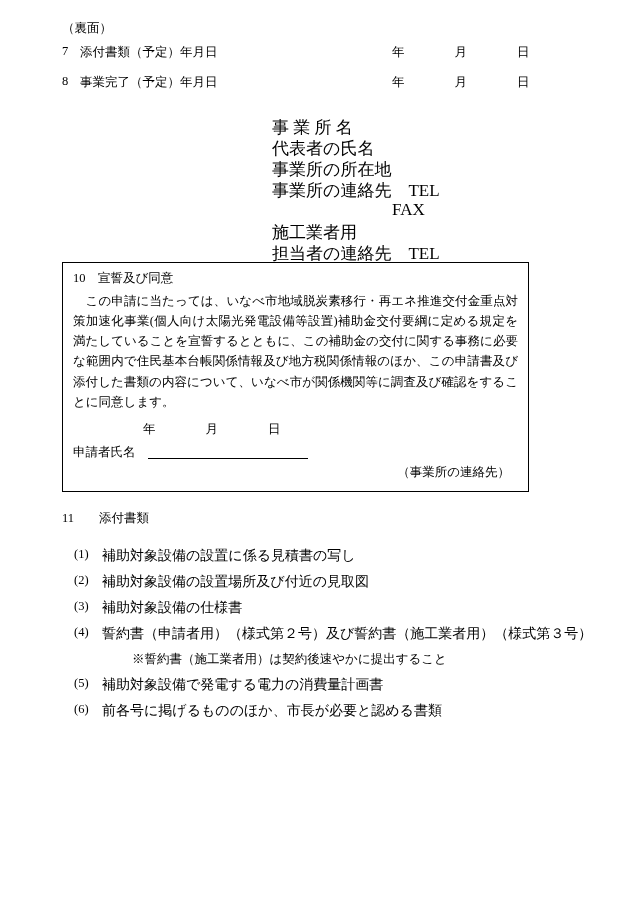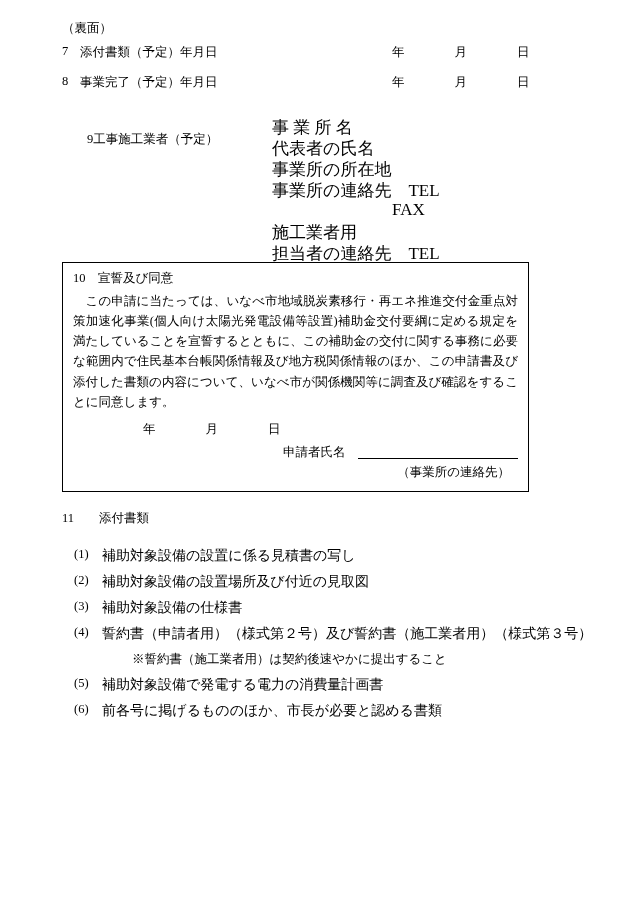--- a/index.html
+++ b/index.html
@@ -113,21 +113,20 @@
     text-indent: 1em;
   }
   .box .datearea {
     margin-top: 9px;
     padding-left: 70px;
     font-size: 12.5px;
     white-space: pre;
   }
   .box .signarea {
     margin-top: 6px;
-    text-align: right;
     font-size: 12.5px;
     white-space: pre;
   }
   .sigline {
     display: inline-block;
     border-bottom: 1px solid #000;
     width: 160px;
     height: 14px;
     vertical-align: -3px;
   }
@@ -190,23 +189,20 @@
 
     <div class="line-8">
       <div class="item">
         <span class="item-num">8</span>
         <span class="item-label">事業完了（予定）年月日</span>
       </div>
       <div class="ymd">年　　　　月　　　　日</div>
     </div>
 
     <div class="sec9">
-      <div class="head">
-        <span class="item-num">9</span><span class="item-label">工事施工業者（予定）</span>
-      </div>
       <div class="sub" style="top:0px;">事 業 所 名</div>
       <div class="sub" style="top:21px;">代表者の氏名</div>
       <div class="sub" style="top:42px;">事業所の所在地</div>
       <div class="sub" style="top:63px;">事業所の連絡先　TEL</div>
       <div class="sub" style="top:84px; left:330px;">FAX</div>
       <div class="sub" style="top:105px;">施工業者用</div>
       <div class="sub" style="top:126px;">担当者の連絡先　TEL</div>
     </div>
 
     <div class="box">

